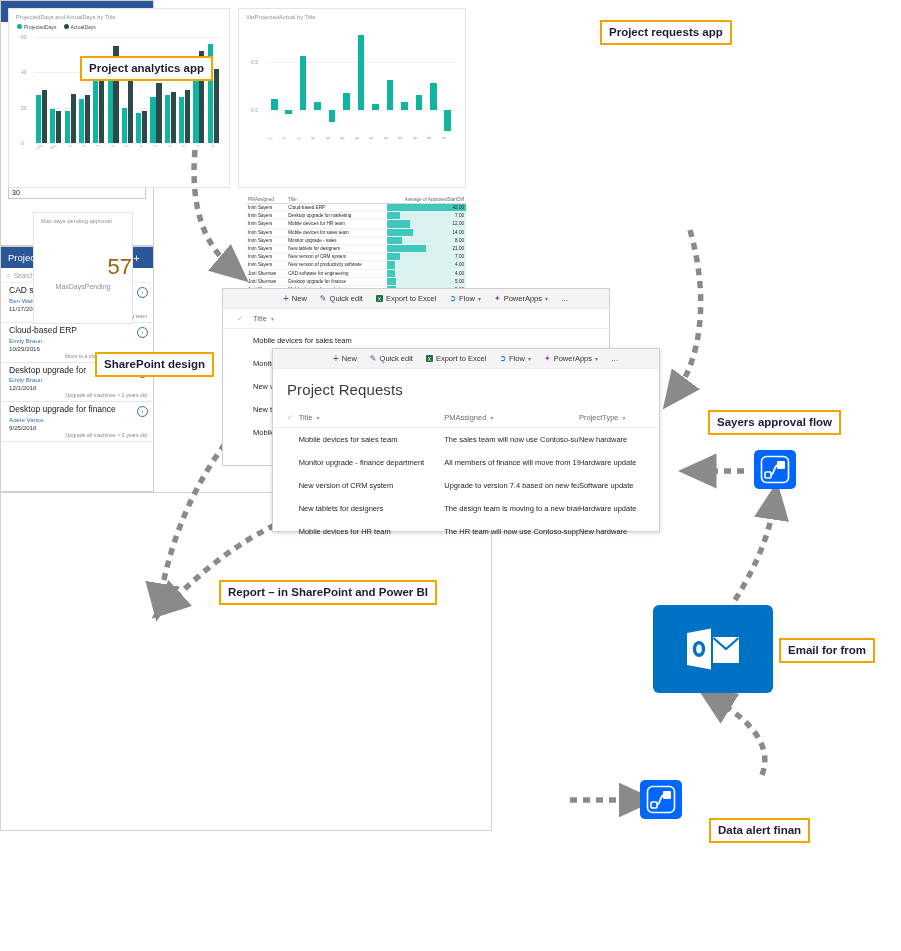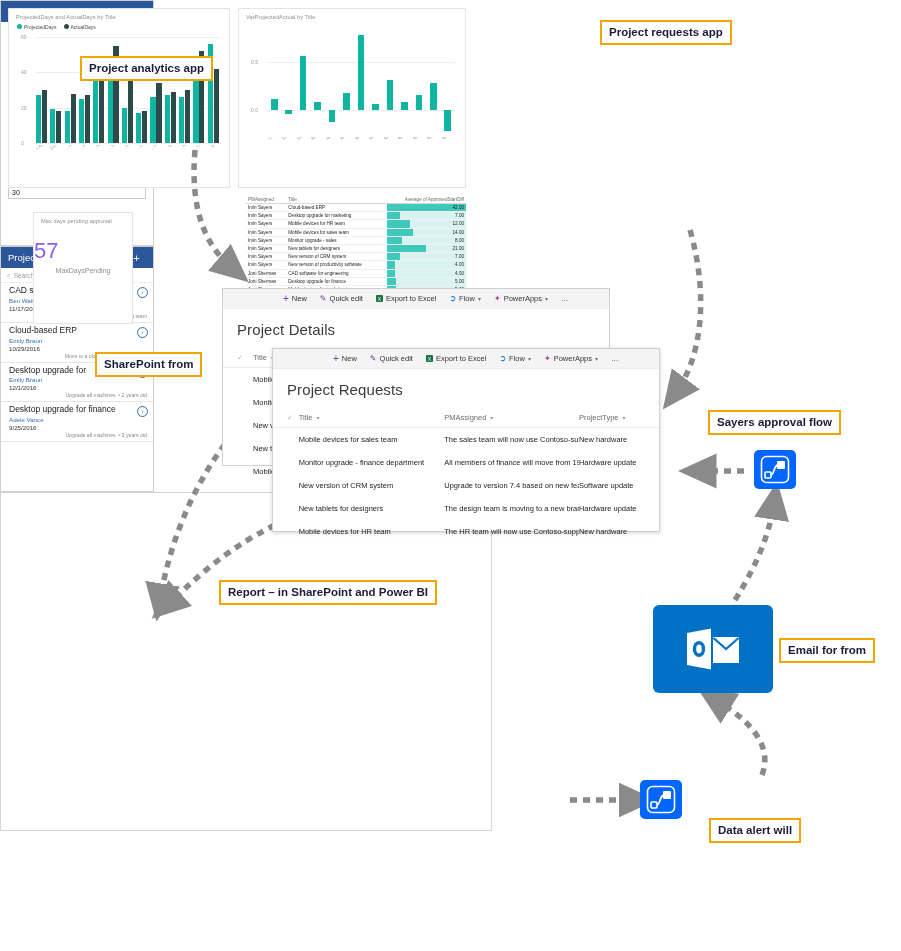--- a/index.html
+++ b/index.html
@@ -93,21 +93,21 @@
 
   .axis-lab{position:absolute;font-size:5px;color:#9a9a9a;}
   .grid-line{position:absolute;height:1px;background:#efefef;}
   .bar{position:absolute;bottom:0;}
 
   .xlab{position:absolute;font-size:4.2px;color:#9a9a9a;white-space:nowrap;
         transform-origin:left top;transform:rotate(-42deg);}
 
   
   #card-tile{left:33px;top:212px;width:100px;height:112px;}
-  #card-tile .cnum{font-size:22px;color:#8b5cf6;text-align:left;margin-top:14px;font-weight:normal;}
+  #card-tile .cnum{font-size:22px;color:#a16207;text-align:right;margin-top:30px;font-weight:normal;}
   #card-tile .clab{font-size:7px;color:#8e8e8e;text-align:center;margin-top:3px;}
 
   
   #bi-table{left:246px;top:196px;width:220px;height:132px;border:none;}
   #bi-table table{border-collapse:collapse;width:100%;font-size:4.6px;color:#262626;}
   #bi-table th{font-weight:normal;color:#6b6b6b;text-align:left;padding:1px 2px;border-bottom:1px solid #d9d9d9;font-size:4.6px;}
   #bi-table td{padding:1.1px 2px;border-bottom:1px solid #f0f0f0;}
   #bi-table td.num{text-align:right;}
   #bi-table tr.total td{font-weight:bold;border-top:1px solid #c9c9c9;border-bottom:none;}
 
@@ -143,25 +143,25 @@
     <path d="M570,800 L635,800"></path>
 
     <path d="M762,775 C775,740 740,715 716,700"></path>
 
     <path d="M735,600 C760,560 770,530 774,503"></path>
   </g>
 </svg>
 
 <div class="callout" style="left:80px;top:56px;"><span>Project analytics app</span></div>
 <div class="callout" style="left:600px;top:20px;"><span>Project requests app</span></div>
-<div class="callout" style="left:95px;top:352px;"><span>SharePoint from</span></div>
+<div class="callout" style="left:95px;top:352px;"><span>SharePoint design</span></div>
 <div class="callout" style="left:708px;top:410px;"><span>Sayers approval flow</span></div>
 <div class="callout" style="left:219px;top:580px;"><span>Report – in SharePoint and Power BI</span></div>
 <div class="callout" style="left:779px;top:638px;"><span>Email for from</span></div>
-<div class="callout" style="left:709px;top:818px;"><span>Data alert will</span></div>
+<div class="callout" style="left:709px;top:818px;"><span>Data alert finan</span></div>
 
 <div id="update-details">
   <div class="pa-bar">
     <span class="pa-ico">×</span>
     <span class="pa-title">Update Details</span>
     <span class="pa-ico">✓</span>
   </div>
   <div class="pa-body">
 
     <div class="f-label"><span class="req">*</span> <span>Title</span></div>
@@ -269,21 +269,20 @@
       </span>
     <span class="ci">
         <span class="g-pa">✦</span>
         <span>PowerApps</span>
         <span class="chev">▾</span>
       </span>
     <span class="ci">
         <span>…</span>
       </span>
   </div>
-  <div class="sp-h1">Project Details</div>
   <div class="sp-head">
     <span class="chk">✓</span>
     <span class="c-title"><span>Title</span><span class="chev">▾</span></span>
   </div>
   <div class="sp-row">
       <span class="chk"></span>
       <span class="c-title">Mobile devices for sales team</span>
     </div>
   <div class="sp-row">
       <span class="chk"></span>

